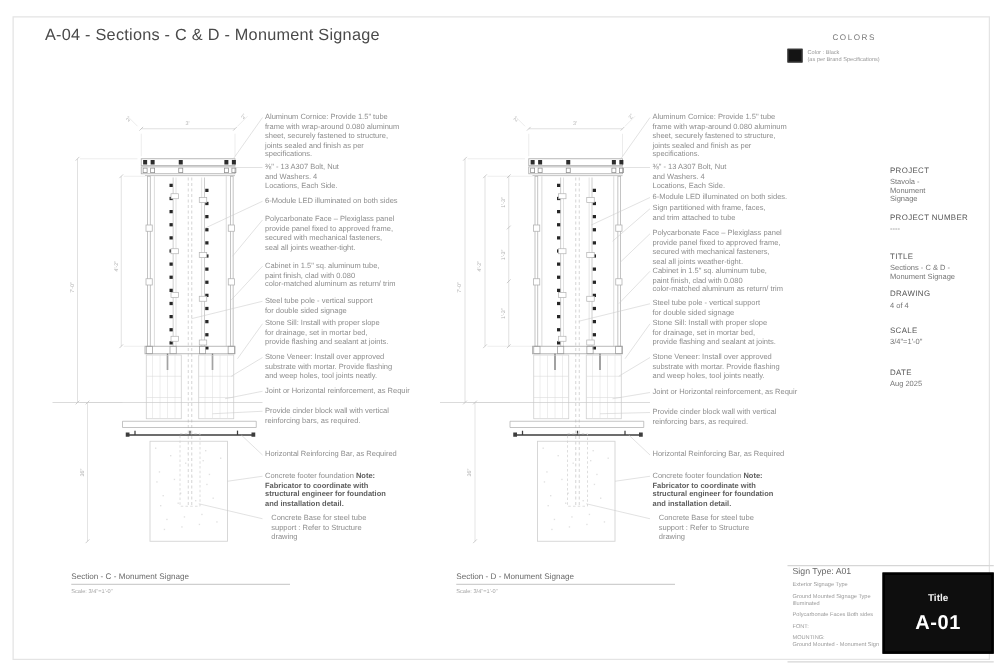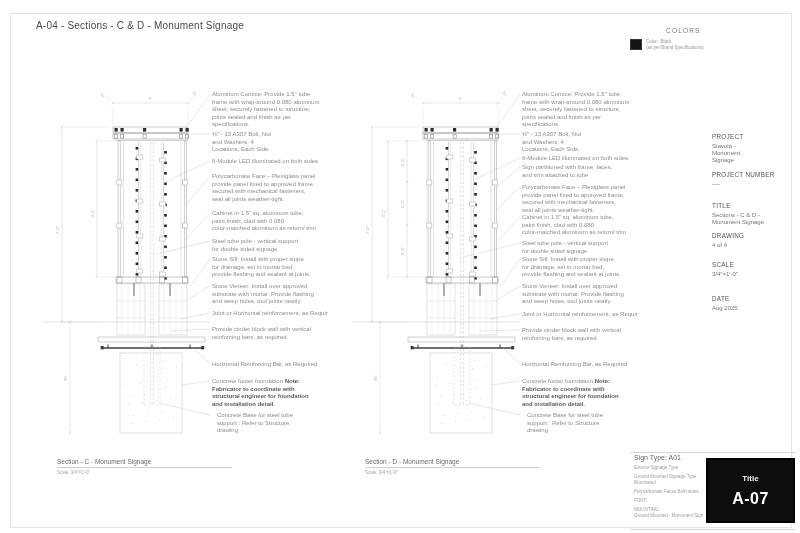--- a/index.html
+++ b/index.html
@@ -6,21 +6,21 @@
   body{
     width:800px;height:533px;position:relative;background:#ffffff;
     font-family:"Liberation Sans", sans-serif;overflow:hidden;
     -webkit-font-smoothing:antialiased;
   }
   .sheet-border{
     position:absolute;left:10px;top:13px;width:780px;height:513px;
     border:1px solid #e4e4e4;pointer-events:none;
   }
   .hdr-title{
-    position:absolute;left:36px;top:20px;font-size:10px;color:#4a4a4a;letter-spacing:.2px;
+    position:absolute;left:36px;top:20px;font-size:13px;color:#4a4a4a;letter-spacing:.2px;
   }
   
   .colors{position:absolute;left:630px;top:27px;width:150px;}
   .colors .ttl{font-size:6.5px;color:#777;letter-spacing:1.2px;margin-left:36px;}
   .colors .row{display:flex;margin-top:5px;}
   .colors .sw{width:10px;height:9px;border:1px solid #333;}
   .colors .lbl{font-size:4.5px;line-height:5.5px;color:#9a9a9a;margin-left:4px;white-space:pre-line;}
   
   .section{position:absolute;top:85px;width:305px;height:370px;}
   #sectionC{left:40px;} #sectionD{left:350px;}
@@ -535,14 +535,14 @@
 Illuminated</div>
       <div class="st-item">Polycarbonate Faces Both sides</div>
       <div class="st-item">FONT:</div>
       <div class="st-item">MOUNTING:
 Ground Mounted - Monument Sign</div>
     </div>
 </div>
 
 <div class="stamp">
   <div class="t">Title</div>
-  <div class="n">A-07</div>
+  <div class="n">A-01</div>
 </div>
 
 </body></html>

